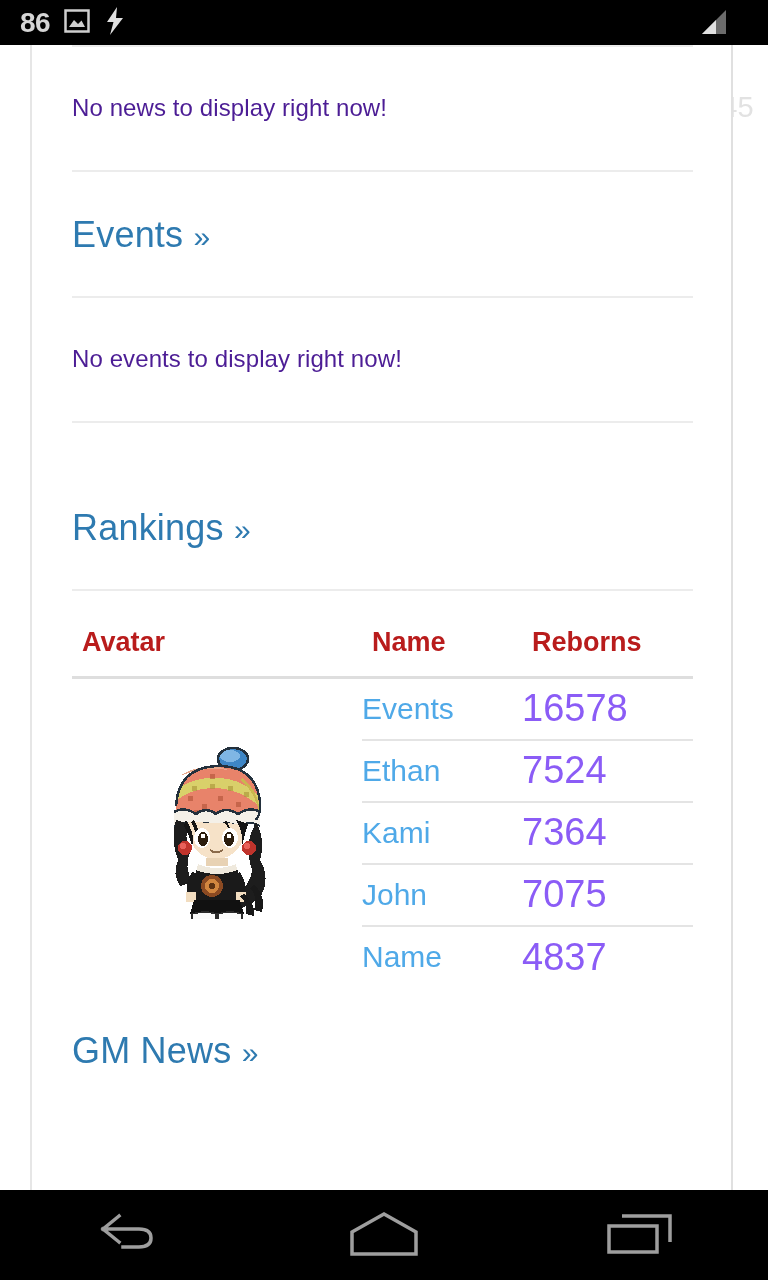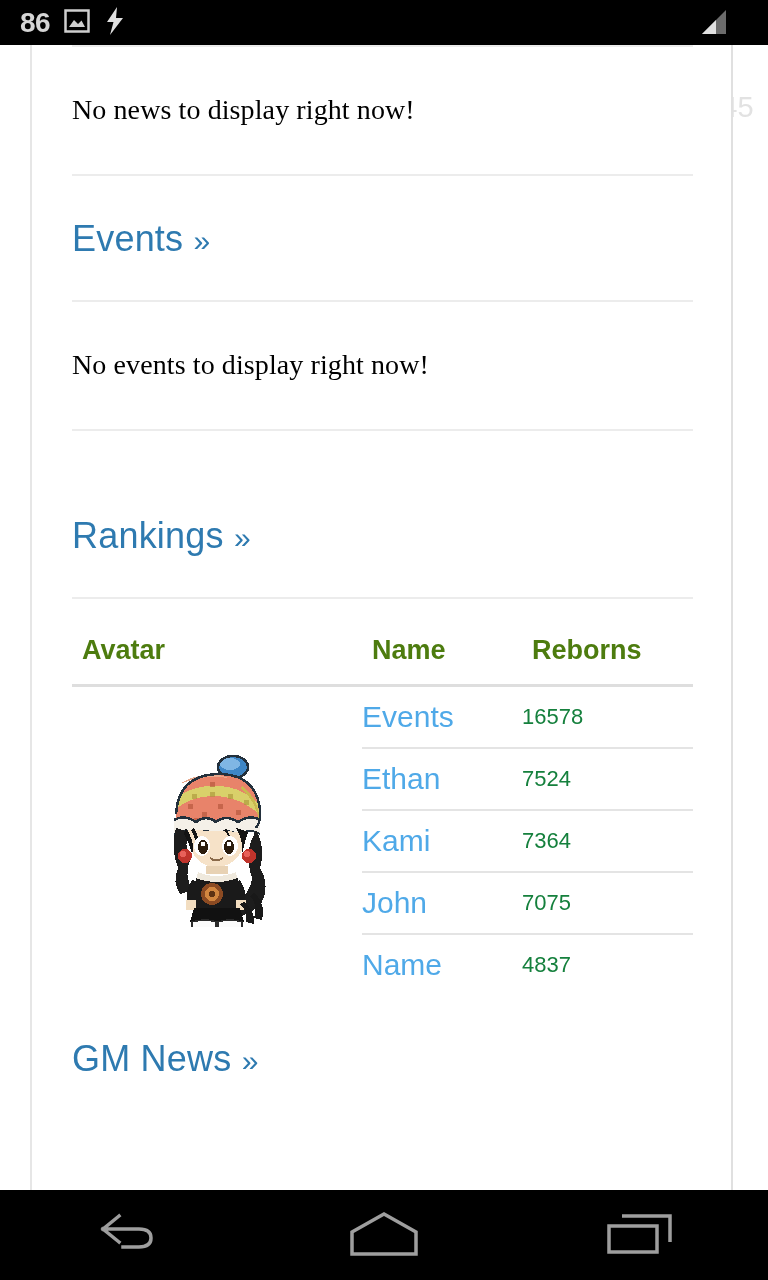--- a/index.html
+++ b/index.html
@@ -37,49 +37,49 @@
 
   .sec-head {
     font-size: 36px; font-weight: 400; color: #2e7ab0;
     letter-spacing: 0.2px; text-decoration: none; display: inline-block;
   }
   .sec-head .chev { font-size: 30px; }
 
   .hr { height: 2px; background: #ececec; width: 100%; }
 
   .body-text {
-    font-size: 28px; color: #000000; letter-spacing: 0.1px; font-family: Liberation Serif, serif;
+    font-size: 24px; color: #4c1d95; letter-spacing: 0.1px;
   }
 
   
   .block-news-head { padding: 42px 0 40px 0; }
   .block-news-body { padding: 47px 0 48px 0; }
   .block-events-head { padding: 42px 0 40px 0; }
   .block-events-body { padding: 47px 0 48px 0; }
   .block-rank-head { padding: 84px 0 40px 0; }
 
   
   .rank-table { width: 100%; border-collapse: collapse; margin-top: 36px; }
   .rank-table th {
-    font-size: 27px; font-weight: 700; color: #4d7c0f;
+    font-size: 27px; font-weight: 700; color: #b91c1c;
     text-align: left; padding: 0 0 18px 10px;
   }
   .rank-table thead tr { border-bottom: 3px solid #dedede; }
   .col-avatar { width: 290px; }
   .col-name   { width: 160px; }
   .col-reborn { width: auto; }
 
   .rank-table td { vertical-align: middle; padding: 0; }
   .avatar-cell { text-align: center; vertical-align: middle; padding-right: 14px; }
   .name-cell {
     font-size: 30px; color: #4fa9e8; padding: 16px 0 16px 10px;
     border-bottom: 2px solid #e4e4e4; height: 62px;
   }
   .reborn-cell {
-    font-size: 22px; color: #15803d; padding: 16px 0 16px 10px;
+    font-size: 38px; color: #8b5cf6; padding: 16px 0 16px 10px;
     border-bottom: 2px solid #e4e4e4; height: 62px;
   }
   tr.last-row .name-cell, tr.last-row .reborn-cell { border-bottom: none; }
   .name-link { color: #4fa9e8; text-decoration: none; }
 
   .block-gm-head { padding-top: 42px; }
 
   
   .navbar {
     position: absolute; bottom: 0; left: 0; width: 768px; height: 90px;

